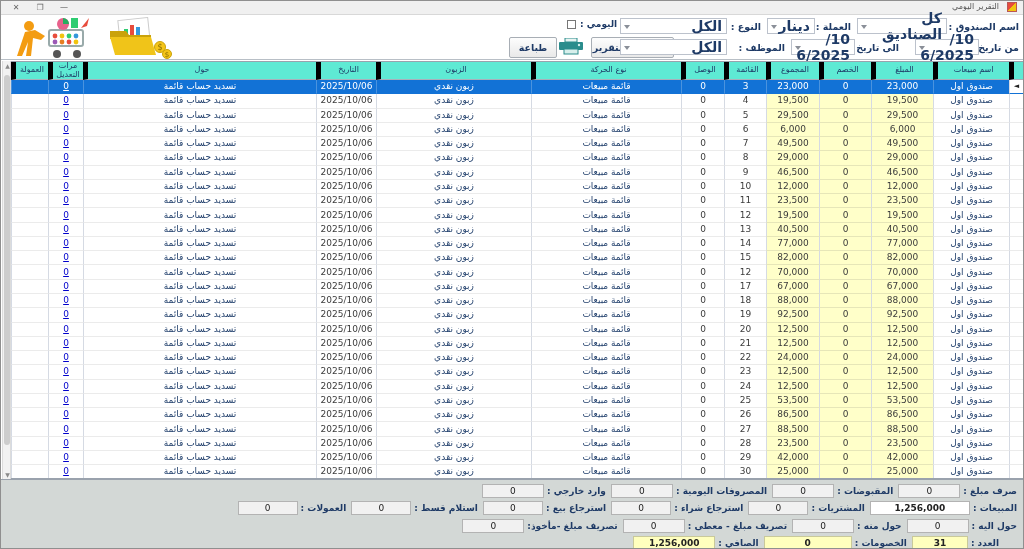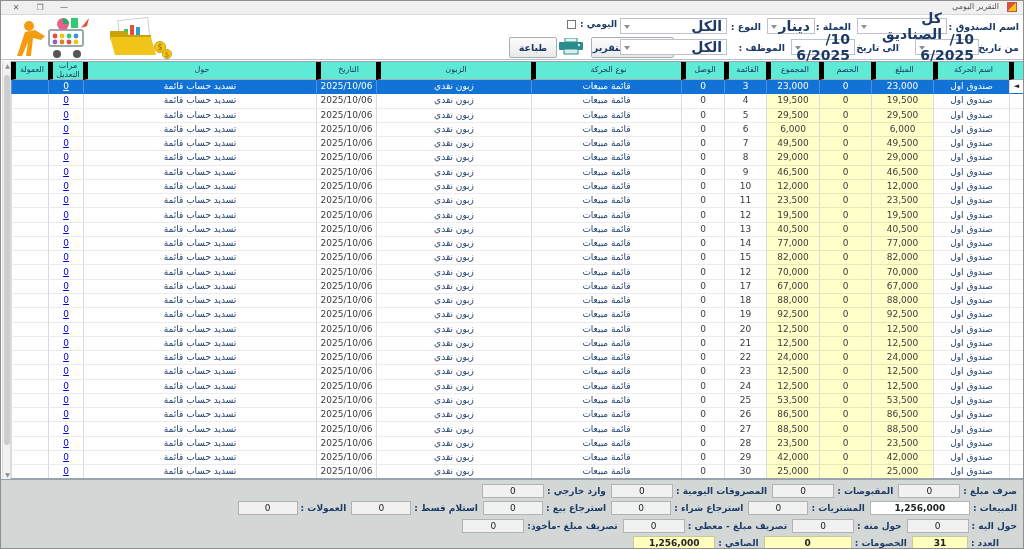--- a/index.html
+++ b/index.html
@@ -192,21 +192,21 @@
   <span class="flabel" id="lbl-emp">الموظف :</span>
   <div class="combo" id="cmb-emp">
     <span>الكل</span>
       <span class="arrow"></span>
   </div>
 </div>
 
 <div id="grid">
   <div class="grow" id="ghead">
       <div class="hcell c0"></div>
-      <div class="hcell c1">اسم الحركة</div>
+      <div class="hcell c1">اسم مبيعات</div>
       <div class="hcell c2">المبلغ</div>
       <div class="hcell c3">الخصم</div>
       <div class="hcell c4">المجموع</div>
       <div class="hcell c5">القائمة</div>
       <div class="hcell c6">الوصل</div>
       <div class="hcell c7">نوع الحركة</div>
       <div class="hcell c8">الزبون</div>
       <div class="hcell c9">التاريخ</div>
       <div class="hcell c10">حول</div>
       <div class="hcell c11">مرات التعديل</div>

